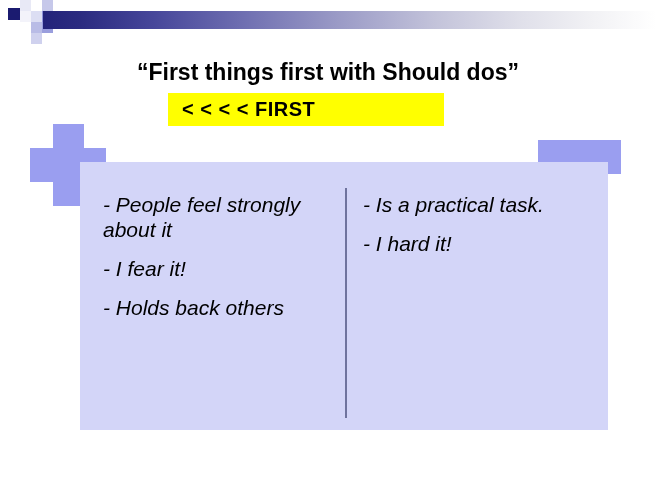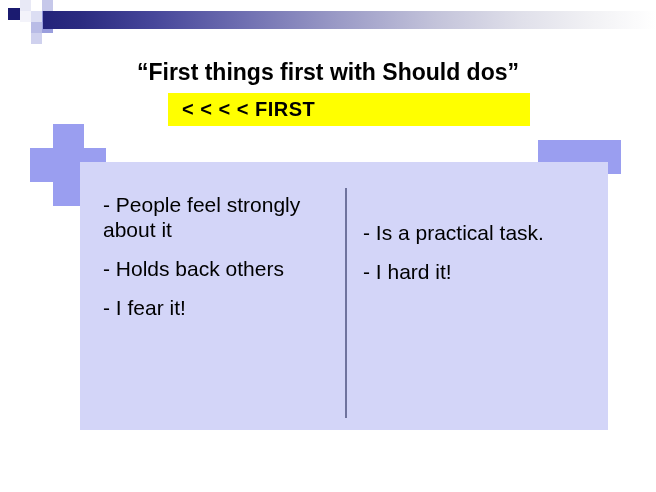--- a/index.html
+++ b/index.html
@@ -67,21 +67,21 @@
     line-height: 34px;
     color: #000000;
     white-space: nowrap;
   }
 
   
   #first-banner {
     position: absolute;
     left: 168px;
     top: 93px;
-    width: 362px;
+    width: 276px;
     height: 33px;
     background: #ffff00;
   }
   #first-banner-label {
     position: absolute;
     left: 14px;
     top: 5px;
     font-size: 20px;
     font-weight: bold;
     letter-spacing: 0.5px;
@@ -138,23 +138,24 @@
     background: #6f739e;
   }
   .col {
     position: absolute;
     top: 30px;
     font-size: 21px;
     line-height: 25px;
     color: #000000;
   }
   #left-column  { left: 23px;  width: 235px; }
-  #right-column { left: 283px; width: 240px; margin-top: 28px; }
+  #right-column { left: 283px; width: 240px; }
   .bullet-item {
     margin: 0 0 14px 0;
+    font-style: italic;
   }
   .bullet-item:last-child { margin-bottom: 0; }
 </style>
 </head>
 <body>
 
 <div id="slide">
 
   <div class="deco-sq" id="deco-sq-a"></div>
   <div class="deco-sq" id="deco-sq-b"></div>
@@ -181,22 +182,22 @@
     <div class="bar-v"></div>
   </div>
 
   <div id="right-accent-rect"></div>
 
   <div id="content-panel">
     <div id="column-divider"></div>
 
     <div class="col" id="left-column">
       <p class="bullet-item">- People feel strongly about it</p>
+      <p class="bullet-item">- I fear it!</p>
       <p class="bullet-item">- Holds back others</p>
-      <p class="bullet-item">- I fear it!</p>
     </div>
 
     <div class="col" id="right-column">
       <p class="bullet-item">- Is a practical task.</p>
       <p class="bullet-item">- I hard it!</p>
     </div>
   </div>
 
 </div>
 

